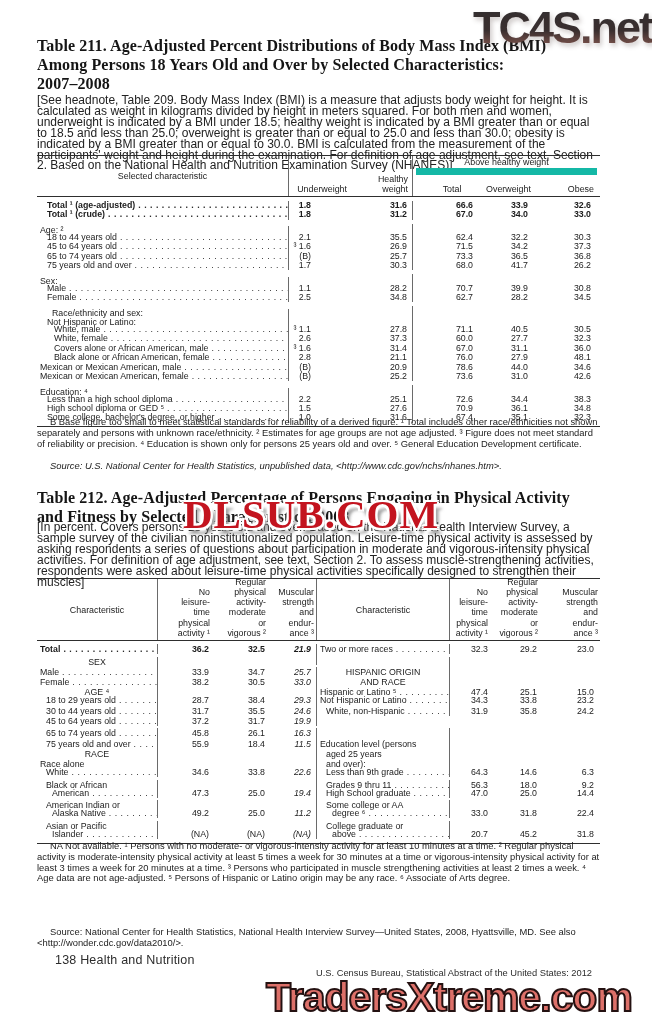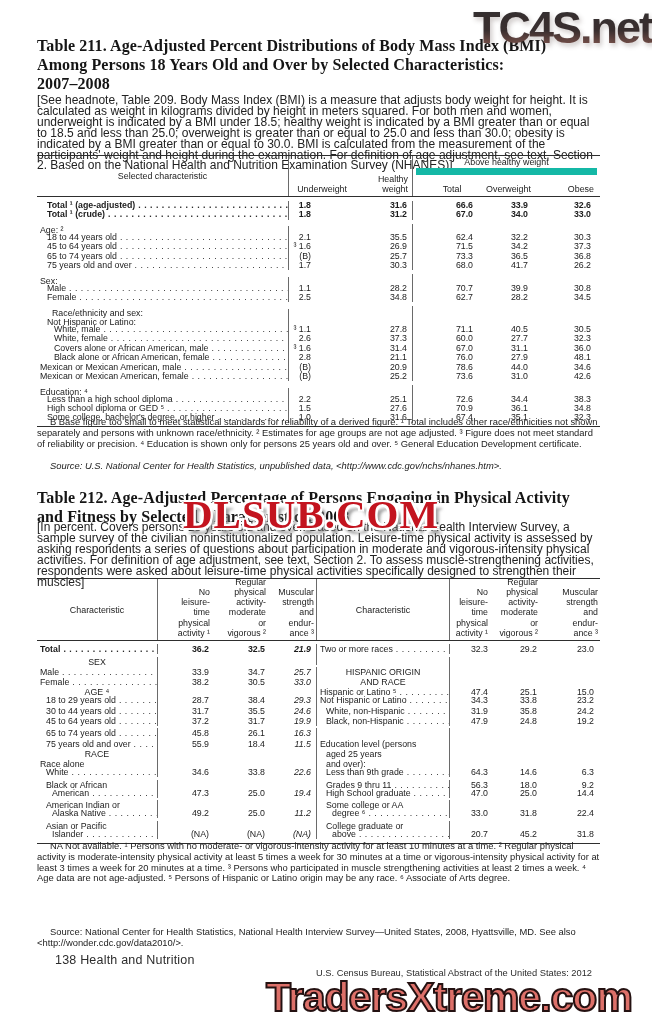--- a/index.html
+++ b/index.html
@@ -589,29 +589,20 @@
       <div class="t2-row">
     <div class="t2half">
       <div class="hchar l-char">
         <span class="lbl" style="padding-left: 9px;">45 to 64 years old</span>
         <span class="dots"></span>
       </div>
       <div class="h-num l-n1">37.2</div>
       <div class="h-num l-n2">31.7</div>
       <div class="h-num l-n3">19.9</div>
     </div>
-    <div class="t2half">
-      <div class="hchar r-char">
-        <span class="lbl" style="padding-left: 9px;">Black, non-Hispanic</span>
-        <span class="dots"></span>
-      </div>
-      <div class="h-num r-n1">47.9</div>
-      <div class="h-num r-n2">24.8</div>
-      <div class="h-num r-n3">19.2</div>
-    </div>
   </div>
       <div class="t2-row">
     <div class="t2half">
       <div class="hchar l-char">
         <span class="lbl" style="padding-left: 9px;">65 to 74 years old</span>
         <span class="dots"></span>
       </div>
       <div class="h-num l-n1">45.8</div>
       <div class="h-num l-n2">26.1</div>
       <div class="h-num l-n3">16.3</div>

